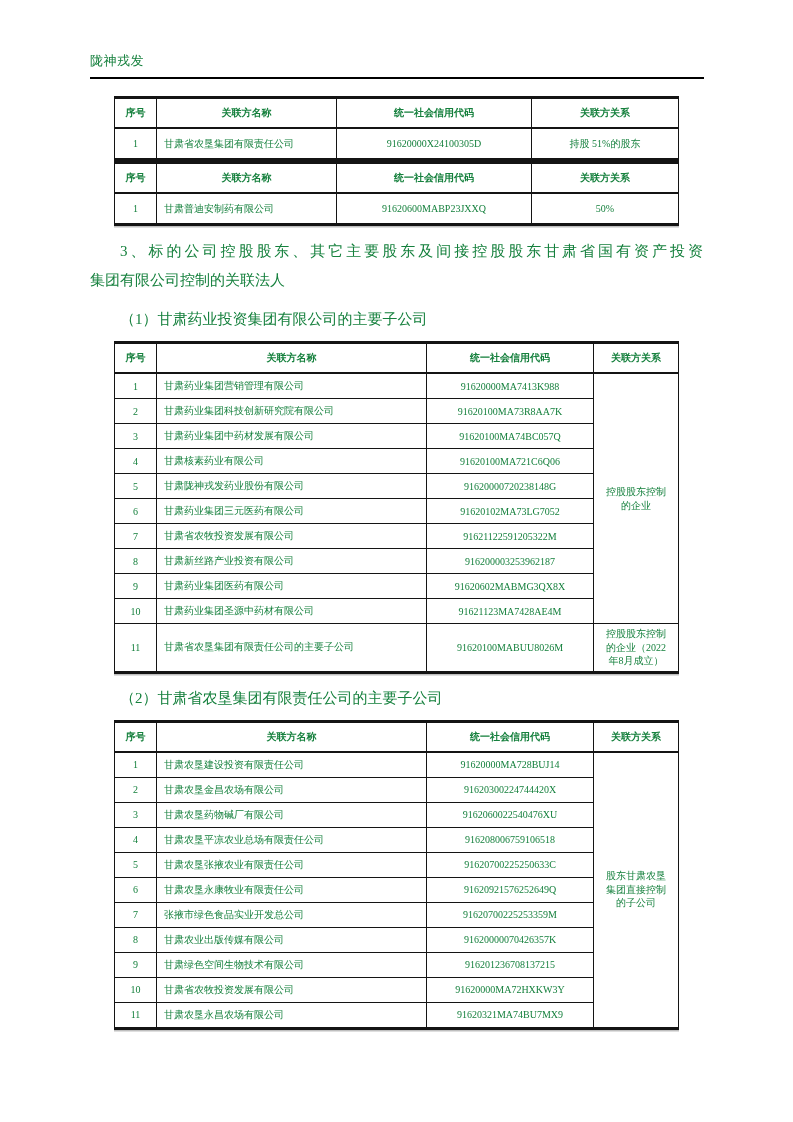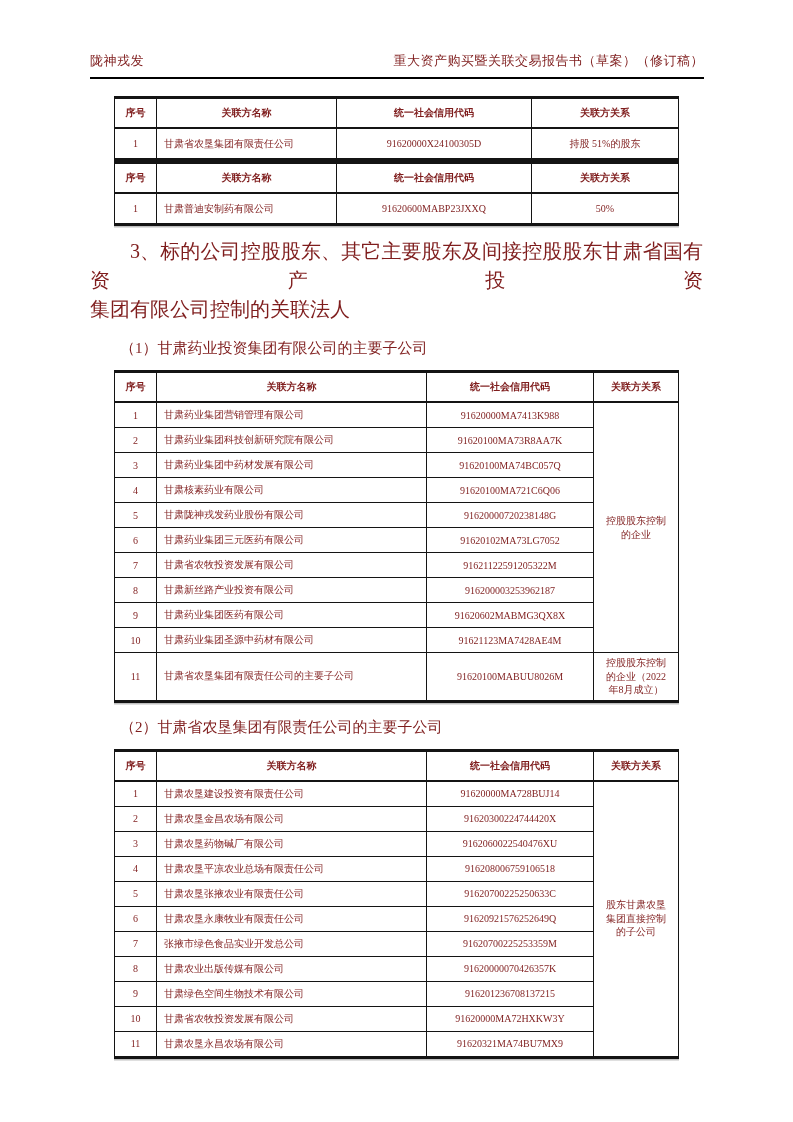--- a/index.html
+++ b/index.html
@@ -2,21 +2,21 @@
 <html><head>
 <meta charset="utf-8">
 <style>
   html,body { margin:0; padding:0; background:#ffffff; }
   .page {
     position:relative;
     width:793px; height:1122px;
     margin:0 auto;
     background:#ffffff;
     font-family:"Liberation Serif","DejaVu Serif",serif;
-    color:#7f1d1d;
+    color:#15803d;
     overflow:hidden;
   }
   .header {
     position:absolute; top:52px; left:90px; right:89px;
     display:flex; justify-content:space-between; align-items:flex-end;
     font-size:13px; letter-spacing:0.5px;
     padding-bottom:7px;
     border-bottom:2px solid #000;
   }
   .content { position:absolute; left:90px; right:90px; top:96px; }
@@ -39,36 +39,35 @@
     overflow:hidden;
   }
   .t thead th { font-weight:bold; height:26px; border-bottom:2px solid #141414; }
   .t12 td { height:27px; }
   .t34 td { height:22px; }
   .t td.name { text-align:left; padding:1px 7px; }
   .t td.rel  { padding:2px 9px; line-height:1.35; }
   .t tr.tall td { height:auto; padding-top:3px; padding-bottom:3px; }
 
   .sec  { font-size:15px; text-indent:2em; margin:15px 0 12px; }
-  .para { font-size:20px; line-height:29px; margin:11px 0 0; }
+  .para { font-size:15px; line-height:29px; margin:11px 0 0; }
   .jline { text-align:justify; text-align-last:justify; text-indent:2em; }
 
   .pagenum {
     position:absolute; top:1040px; left:0; right:0;
     text-align:center; font-size:13px;
   }
 </style>
 </head>
 <body>
 
 <div class="page">
 
   <div class="header">
     <span>陇神戎发</span>
-    <span>重大资产购买暨关联交易报告书（草案）（修订稿）</span>
   </div>
 
   <div class="content">
 
     <table class="t t12">
       <colgroup>
           <col style="width:42px">
           <col style="width:180px">
           <col style="width:195px">
           <col style="width:147px">

